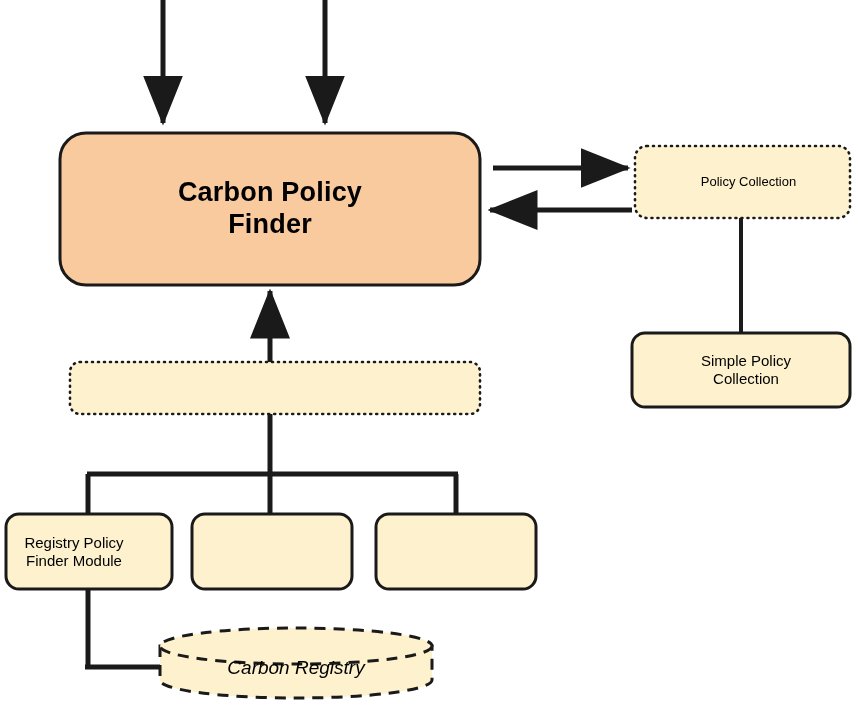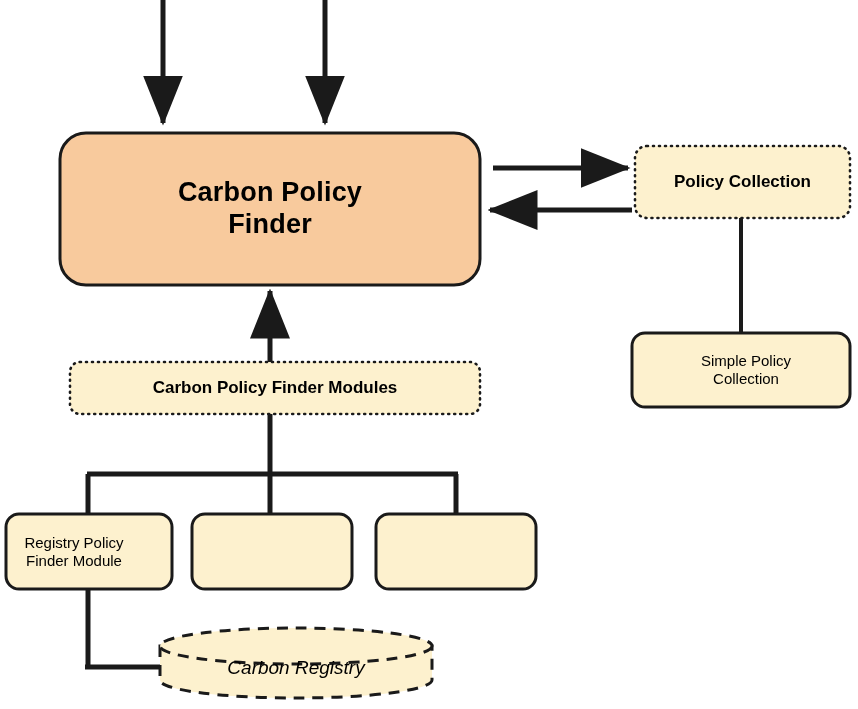--- a/index.html
+++ b/index.html
@@ -34,22 +34,23 @@
     pointer-events: none;
     line-height: 1.18;
     white-space: pre-line;
   }
   .lbl-main {
     font-size: 27px;
     font-weight: bold;
     letter-spacing: 0.2px;
   }
   .lbl-bold {
-    font-size: 17px;
-    font-weight: bold;
+    font-size: 13px;
+    font-weight: normal;
+    margin-left: 6px;
   }
   .lbl-normal {
     font-size: 15px;
     font-weight: normal;
   }
   .lbl-italic {
     font-size: 19px;
     font-weight: normal;
     font-style: italic;
   }
@@ -131,21 +132,20 @@
   </svg>
 
   <div class="node-label lbl-main" style="left:60px; top:133px; width:420px; height:152px;">Carbon Policy
 Finder</div>
 
   <div class="node-label lbl-bold" style="left:635px; top:146px; width:215px; height:72px;">Policy Collection</div>
 
   <div class="node-label lbl-normal" style="left:632px; top:333px; width:228px; height:74px;">Simple Policy
 Collection</div>
 
-  <div class="node-label lbl-bold" style="left:70px; top:362px; width:410px; height:52px;">Carbon Policy Finder Modules</div>
 
   <div class="node-label lbl-normal" style="left:6px; top:514px; width:136px; height:75px;">Registry Policy
 Finder Module</div>
 
   <div class="node-label lbl-normal" style="left:192px; top:514px; width:160px; height:75px;"></div>
 
   <div class="node-label lbl-normal" style="left:376px; top:514px; width:160px; height:75px;"></div>
 
   <div class="node-label lbl-italic" style="left:160px; top:640px; width:272px; height:56px;font-style:italic;">Carbon Registry</div>
 

